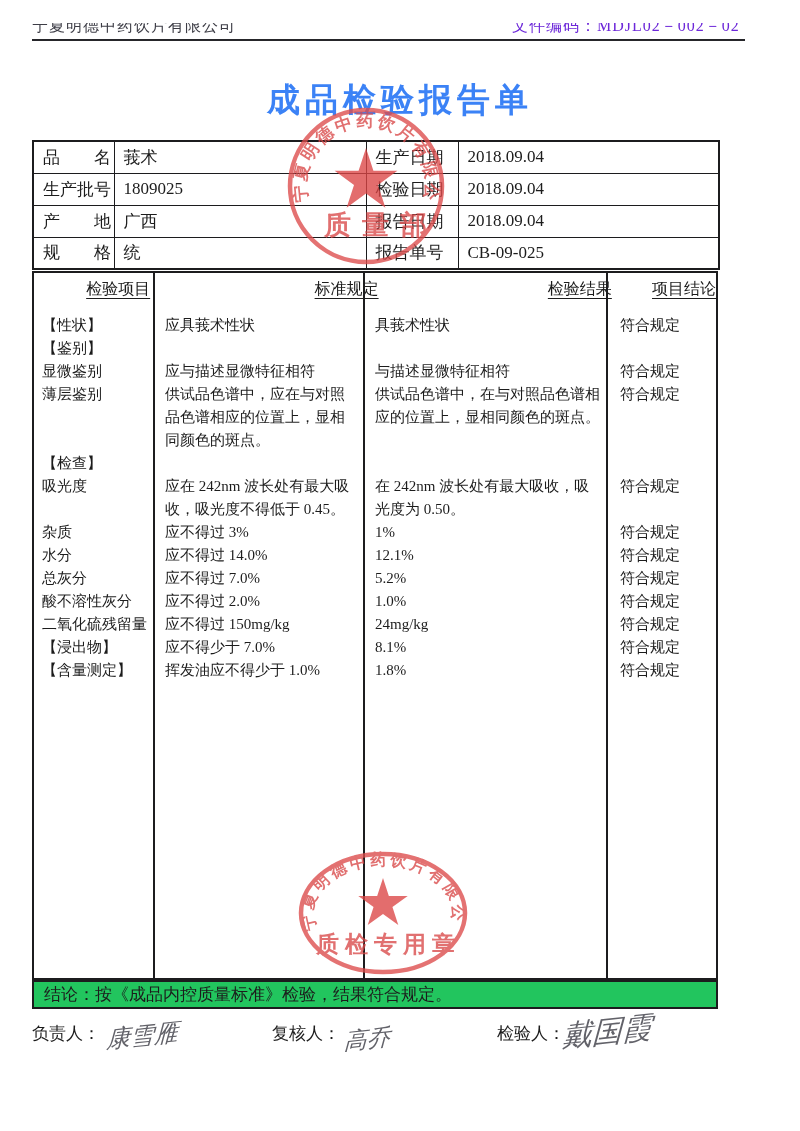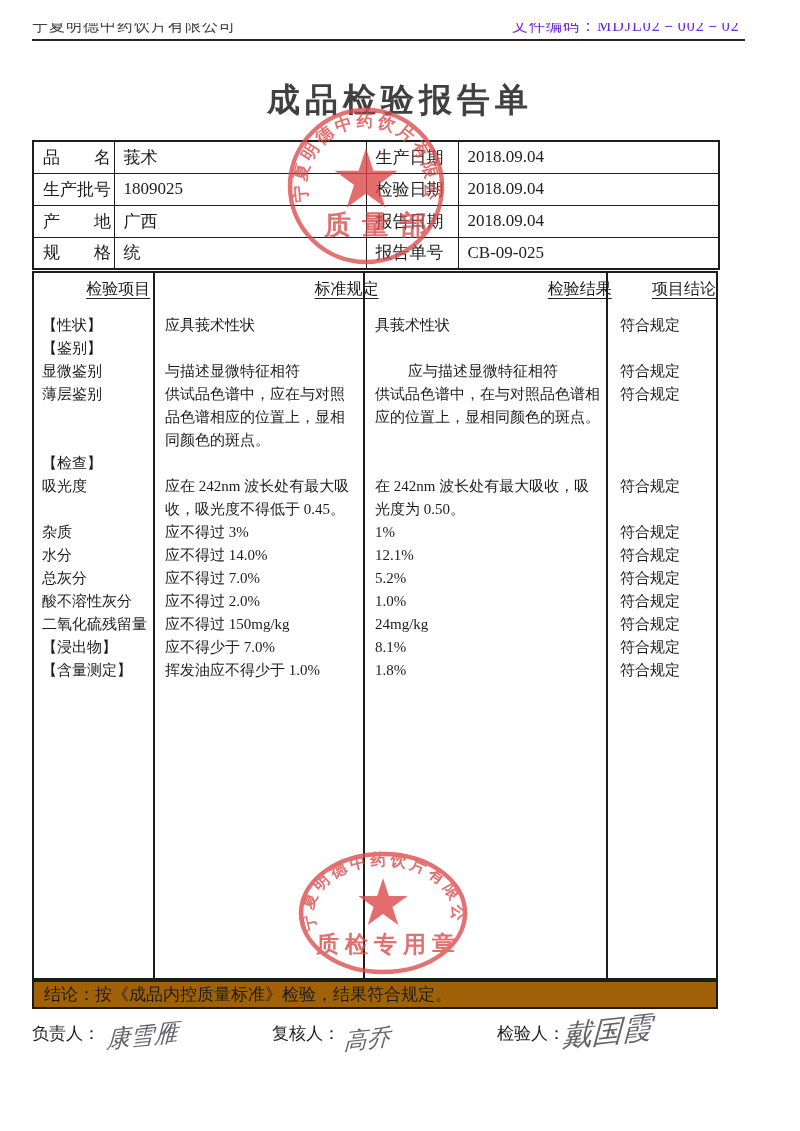--- a/index.html
+++ b/index.html
@@ -11,21 +11,21 @@
   .hdr-clip { position:absolute; overflow:hidden; height:16px; top:23px; }
   .hdr-clip .hdr-text { position:relative; top:-7px; font-size:16px; letter-spacing:1px; white-space:nowrap; }
   .hdr-left  { left:32px;  width:330px; }
   .hdr-left .hdr-text { color:#3d3d46; }
   .hdr-right { left:512px; width:250px; }
   .hdr-right .hdr-text { color:#6d28d9; }
   .hdr-rule { position:absolute; left:32px; top:39px; width:713px; height:2px; background:#26262a; }
 
   
   .doc-title { position:absolute; left:0; top:78px; width:100%; text-align:center;
-               font-size:33px; font-weight:bold; letter-spacing:5px; color:#404040; }
+               font-size:33px; font-weight:bold; letter-spacing:5px; color:#3b82f6; }
 
   
   table.info { position:absolute; left:32px; top:140px; width:686px;
                border-collapse:collapse; table-layout:fixed; font-size:17px; }
   table.info td { border:1.5px solid #1c1c1e; height:32px; padding:0 0 0 9px; vertical-align:middle;
                   white-space:nowrap; overflow:hidden; }
   table.info { border:2px solid #1c1c1e; }
   td.c1{ width:81px; } td.c2{ width:252px; } td.c3{ width:92px; } td.c4{ width:261px; padding-left:13px; }
 
   
@@ -40,21 +40,21 @@
   .res-row { display:flex; align-items:flex-start; line-height:23px; min-height:23px; }
   .res-row .cell { display:block; }
   .rc1{ width:121px; padding-left:8px;  }
   .rc2{ width:210px; padding-left:10px; padding-right:14px; }
   .rc3{ width:243px; padding-left:10px; padding-right:4px; }
   .rc4{ width:108px; padding-left:12px; }
 
   
   .conclusion { position:absolute; left:32px; top:980px; width:686px; height:29px;
                 border:2px solid #1c1c1e; display:flex; align-items:center;
-                padding-left:10px; font-size:17px; background:#a16207; }
+                padding-left:10px; font-size:17px; background:#22c55e; }
 
   
   .sig-row { position:absolute; left:0; top:1012px; width:800px; height:70px; font-size:17px; }
   .sig-label { position:absolute; top:10px; }
   .sl1{ left:32px; } .sl2{ left:272px; } .sl3{ left:497px; }
   .sig-name { position:absolute; color:#4d4d55; font-family:"DejaVu Sans",sans-serif;
               font-style:italic; transform:rotate(-6deg) skewX(-8deg); opacity:.88; }
   .sn1{ left:106px; top:8px;  font-size:24px; }
   .sn2{ left:344px; top:12px; font-size:23px; }
   .sn3{ left:562px; top:0px;  font-size:30px; }
@@ -131,22 +131,22 @@
         <span class="cell rc4">符合规定</span>
       </div>
       <div class="res-row">
         <span class="cell rc1">【鉴别】</span>
         <span class="cell rc2"></span>
         <span class="cell rc3"></span>
         <span class="cell rc4"></span>
       </div>
       <div class="res-row">
         <span class="cell rc1">显微鉴别</span>
+        <span class="cell rc2">应与描述显微特征相符</span>
         <span class="cell rc3">与描述显微特征相符</span>
-        <span class="cell rc2">应与描述显微特征相符</span>
         <span class="cell rc4">符合规定</span>
       </div>
       <div class="res-row">
         <span class="cell rc1">薄层鉴别</span>
         <span class="cell rc2">供试品色谱中，应在与对照品色谱相应的位置上，显相同颜色的斑点。</span>
         <span class="cell rc3">供试品色谱中，在与对照品色谱相应的位置上，显相同颜色的斑点。</span>
         <span class="cell rc4">符合规定</span>
       </div>
       <div class="res-row">
         <span class="cell rc1">【检查】</span>

